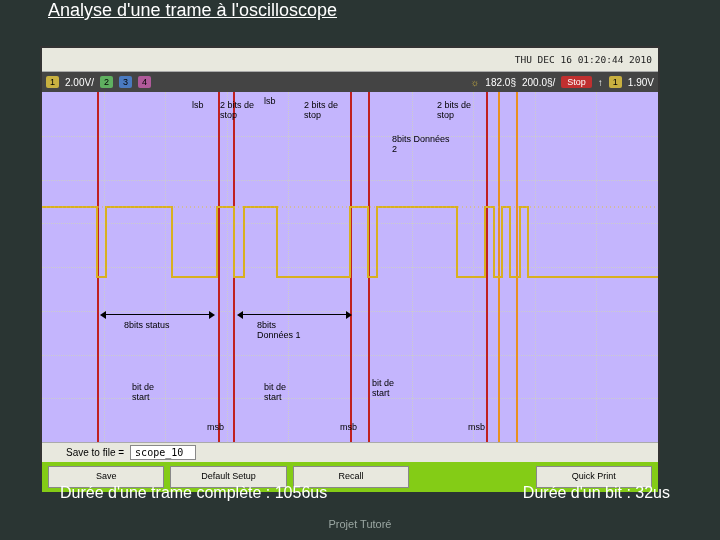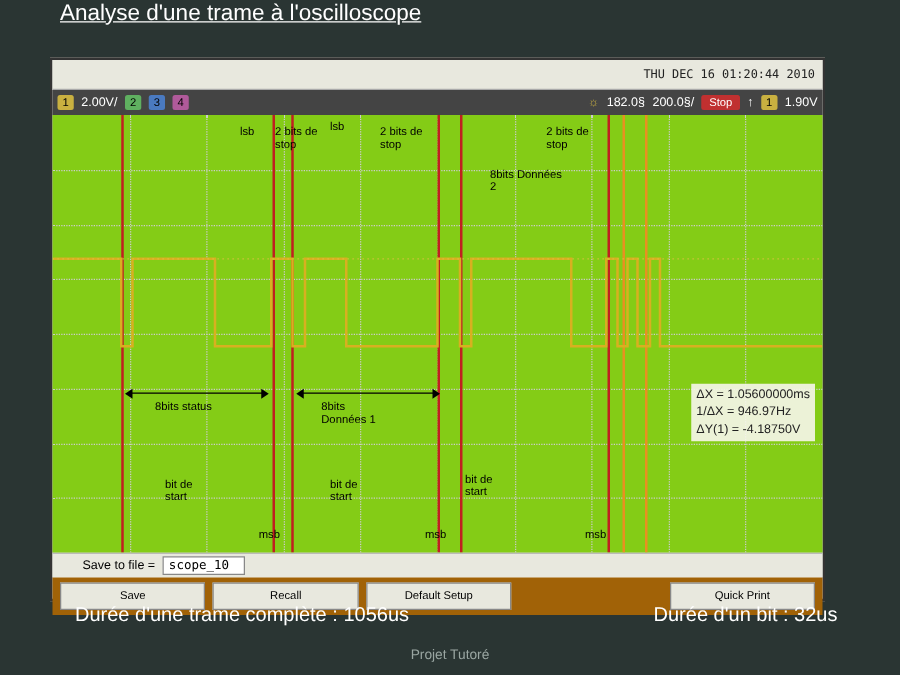--- a/index.html
+++ b/index.html
@@ -93,21 +93,21 @@
   .trig-badge {
     background: #c9b040;
     color: #000;
     padding: 1px 4px;
     border-radius: 2px;
     font-size: 9px;
   }
   .waveform-area {
     position: relative;
     height: 350px;
-    background: #84cc16;
+    background: #c4b5fd;
     overflow: hidden;
   }
   .grid-line-h {
     position: absolute;
     left: 0; right: 0;
     border-top: 1px dotted #ccc;
   }
   .grid-line-v {
     position: absolute;
     top: 0; bottom: 0;
@@ -171,21 +171,21 @@
   }
   .save-box {
     background: #fff;
     border: 1px solid #888;
     padding: 1px 12px 1px 4px;
     font-family: monospace;
     margin-left: 6px;
   }
   .softkeys {
     height: 30px;
-    background: #a16207;
+    background: #84cc16;
     display: flex;
     gap: 6px;
     padding: 4px 6px;
   }
   .softkey {
     flex: 1;
     background: #e8e8de;
     border: 1px solid #888;
     font-size: 9px;
     text-align: center;
@@ -296,36 +296,31 @@
         </div>
       <div class="annotation" style="left:215px;top:228px;width:56px">8bits Données 1</div>
 
       <div class="annotation" style="left:90px;top:290px;width:40px">bit de start</div>
       <div class="annotation" style="left:222px;top:290px;width:40px">bit de start</div>
       <div class="annotation" style="left:330px;top:286px;width:40px">bit de start</div>
       <div class="annotation" style="left:165px;top:330px">msb</div>
       <div class="annotation" style="left:298px;top:330px">msb</div>
       <div class="annotation" style="left:426px;top:330px">msb</div>
 
-      <div class="measure-box">
-        <div>ΔX = 1.05600000ms</div>
-        <div>1/ΔX = 946.97Hz</div>
-        <div>ΔY(1) = -4.18750V</div>
-      </div>
     </div>
 
     <div class="bottom-bar">
       <span>Save to file =</span>
       <span class="save-box">scope_10</span>
     </div>
 
     <div class="softkeys">
       <div class="softkey">Save</div>
+      <div class="softkey">Default Setup</div>
       <div class="softkey">Recall</div>
-      <div class="softkey">Default Setup</div>
       <div class="softkey empty"></div>
       <div class="softkey">Quick Print</div>
     </div>
   </div>
 </div>
 
 <div class="caption-left">Durée d'une trame complète : 1056us</div>
 <div class="caption-right">Durée d'un bit : 32us</div>
 <div class="footer">Projet Tutoré</div>
 

